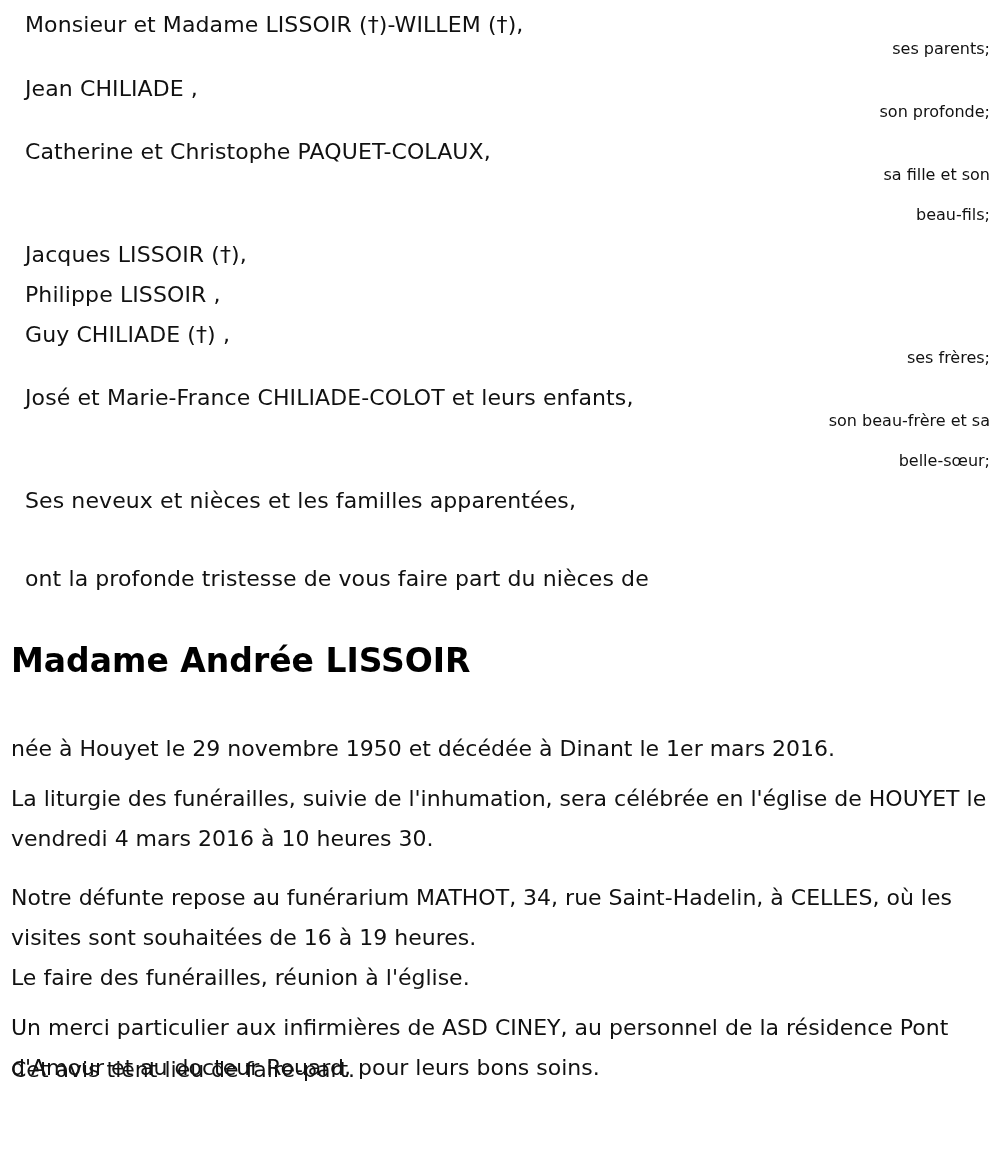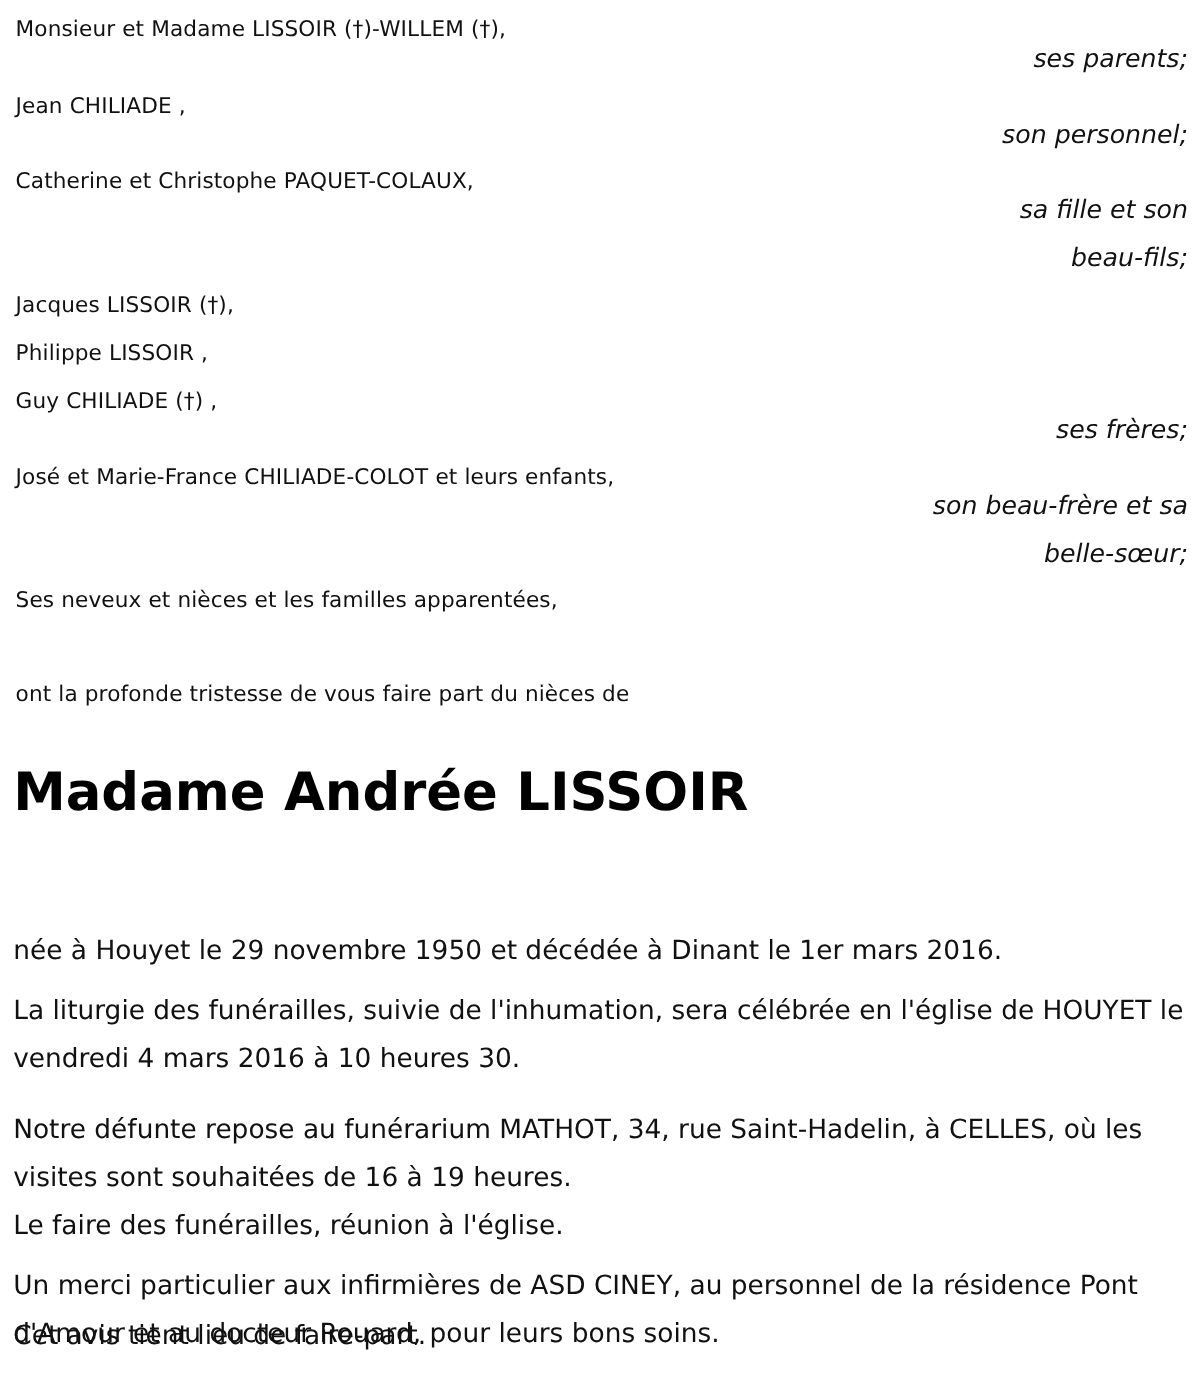--- a/index.html
+++ b/index.html
@@ -10,63 +10,61 @@
     body {
       width: 1000px;
       height: 1151px;
       position: relative;
       overflow: hidden;
       font-family: "DejaVu Sans", sans-serif;
       color: #111111;
     }
     .line {
       position: absolute;
-      left: 13px;
-      font-size: 18px;
+      left: 25px;
+      font-size: 22px;
       line-height: 26px;
       white-space: nowrap;
       letter-spacing: 0.1px;
     }
     .rel {
       position: absolute;
       right: 10px;
-      font-size: 21px;
+      font-size: 16px;
       line-height: 24px;
-      font-style: italic;
       text-align: right;
       white-space: nowrap;
     }
     .title {
       position: absolute;
       left: 11px;
       top: 640px;
-      font-size: 44px;
+      font-size: 33px;
       line-height: 42px;
       font-weight: bold;
       white-space: nowrap;
       color: #000000;
     }
     .para {
       position: absolute;
       left: 11px;
       width: 985px;
       font-size: 22px;
       line-height: 40px;
-      margin-top: 44px;
     }
   </style>
 </head>
 <body>
 
 <div>
   <div class="line" style="top:12px">Monsieur et Madame LISSOIR (†)-WILLEM (†),</div>
   <div class="rel" style="top:37px">ses parents;</div>
 
   <div class="line" style="top:76px">Jean CHILIADE ,</div>
-  <div class="rel" style="top:100px">son personnel;</div>
+  <div class="rel" style="top:100px">son profonde;</div>
 
   <div class="line" style="top:139px">Catherine et Christophe PAQUET-COLAUX,</div>
   <div class="rel" style="top:163px">sa fille et son</div>
   <div class="rel" style="top:203px">beau-fils;</div>
 
   <div class="line" style="top:242px">Jacques LISSOIR (†),</div>
   <div class="line" style="top:282px">Philippe LISSOIR ,</div>
   <div class="line" style="top:322px">Guy CHILIADE (†) ,</div>
   <div class="rel" style="top:346px">ses frères;</div>
 

